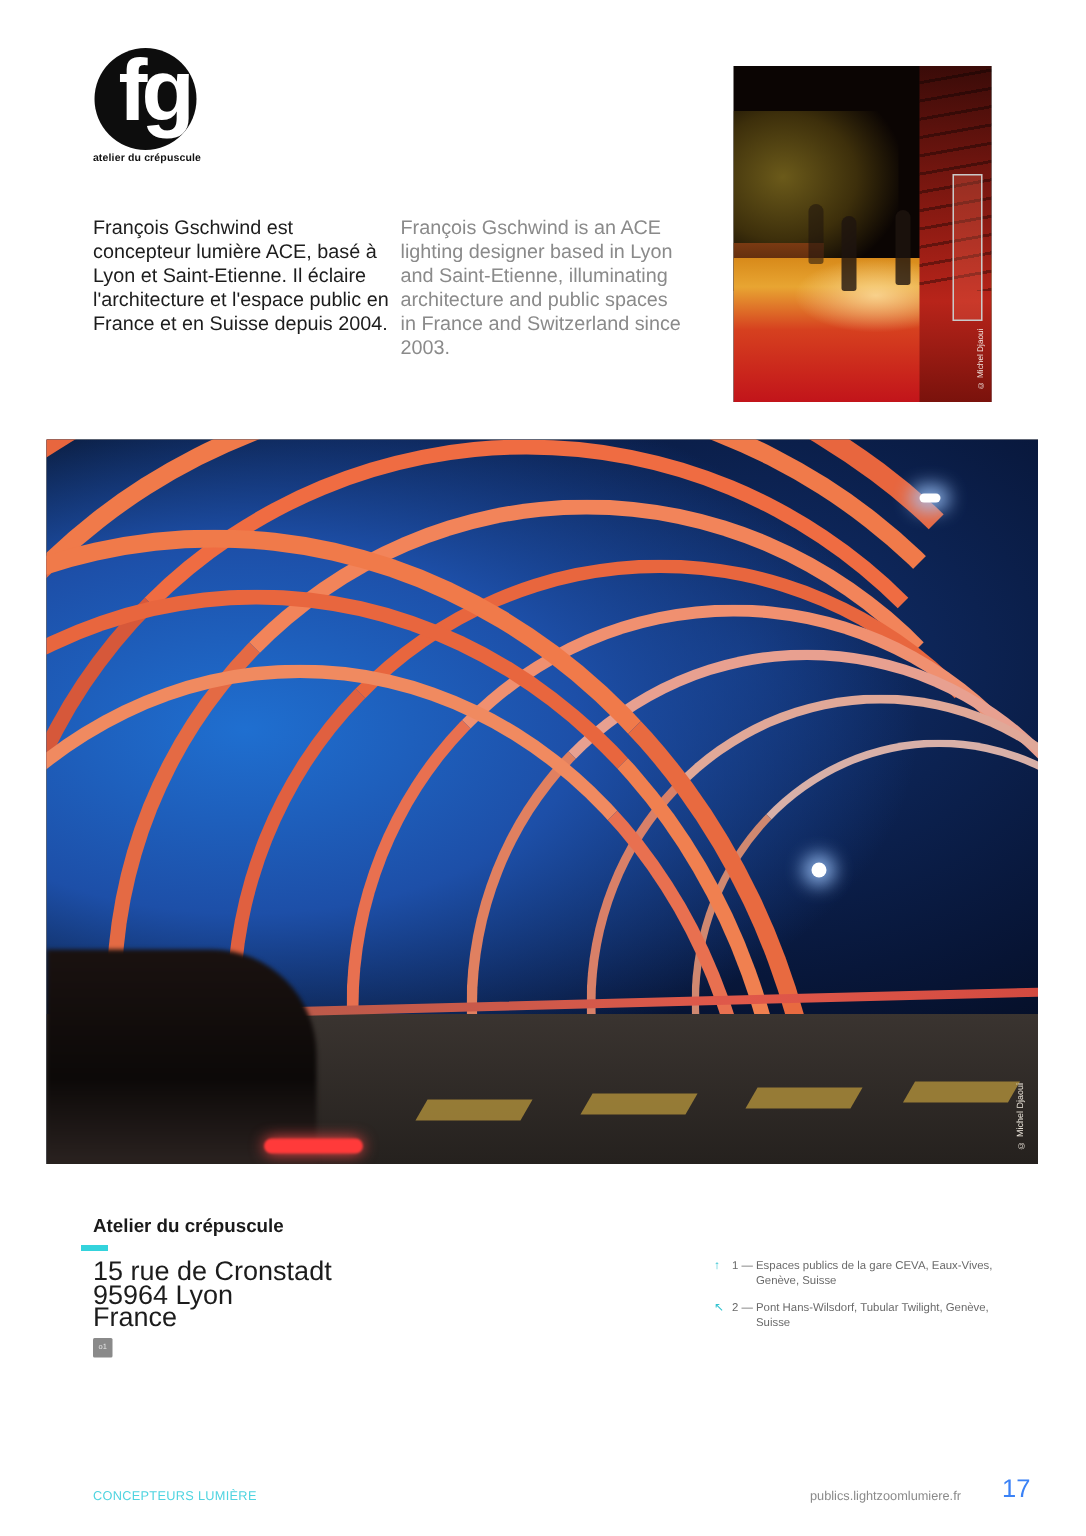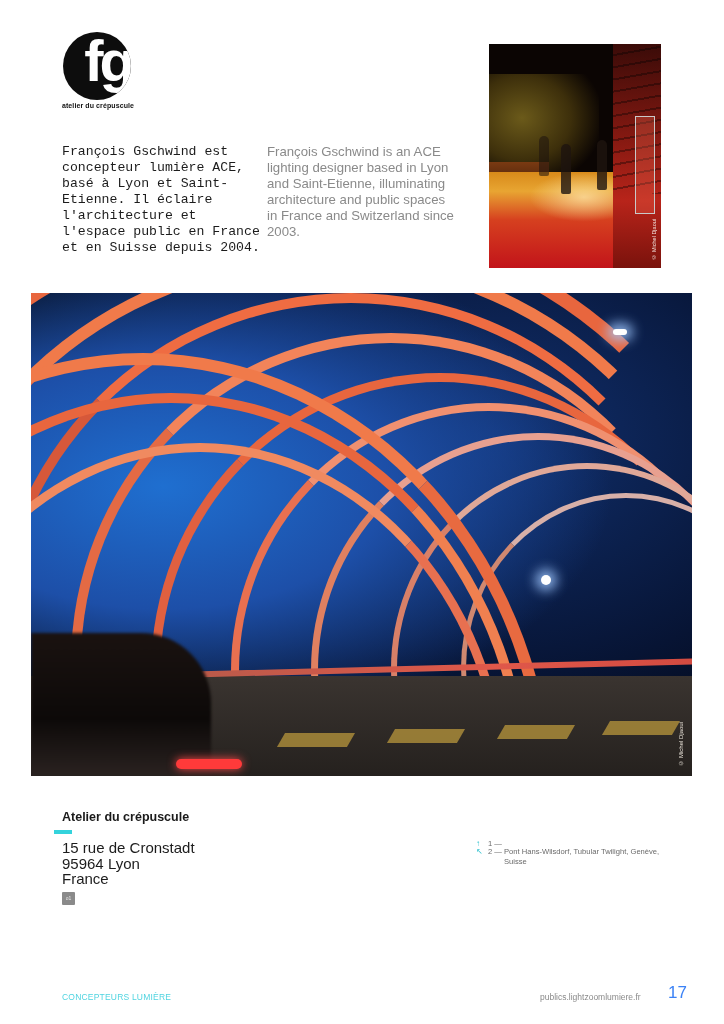--- a/index.html
+++ b/index.html
@@ -9,37 +9,37 @@
     }
     .abs { position: absolute; }
 
     
     .logo { left: 60px; top: 32px; width: 76px; height: 80px; }
     .logo-circle {
       position: absolute; left: 3px; top: 0; width: 68px; height: 68px;
       border-radius: 50%; background: #0d0d0d; overflow: hidden;
     }
     .logo-letters {
-      position: absolute; left: 6px; right: 0; top: -6px; text-align: right;
+      position: absolute; left: 16px; right: 0; top: -6px; text-align: left;
       color: #ffffff; font-family: "Liberation Sans", sans-serif; font-weight: 700;
       font-size: 58px; letter-spacing: -4px; line-height: 70px;
     }
     .logo-caption {
       position: absolute; left: 0; top: 70px; width: 76px; text-align: center;
       font-family: "Liberation Sans", sans-serif; font-weight: 700; font-size: 7px; color: #111;
       letter-spacing: 0.1px; white-space: nowrap;
     }
 
     
     .intro {
       top: 144px; width: 200px;
       font-family: "Liberation Sans", sans-serif;
       font-size: 13.2px; line-height: 16px;
     }
-    .intro-fr { left: 62px; color: #1c1c1c; font-family: Liberation Mono, monospace; }
+    .intro-fr { left: 62px; color: #1c1c1c; }
     .intro-en { left: 267px; color: #8a8a8a; width: 190px; }
 
     
     .photo-small {
       left: 489px; top: 44px; width: 172px; height: 224px; overflow: hidden;
       background: #0b0503;
     }
     .ps-building {
       position: absolute; right: 0; top: 0; width: 48px; height: 224px;
       background: linear-gradient(180deg, #3a0b08 0%, #8a1a12 45%, #b8241a 70%, #7a120c 100%);
@@ -122,21 +122,21 @@
     }
 
     
     .company {
       left: 62px; top: 810px; font-family: "Liberation Sans", sans-serif; font-weight: 700;
       font-size: 12.5px; color: #1a1a1a;
     }
     .accent-bar { left: 54px; top: 830px; width: 18px; height: 4px; background: #34d3dc; }
     .address {
       left: 62px; top: 840px; font-family: "Liberation Sans", sans-serif;
-      font-size: 15px; line-height: 15.5px; color: #1c1c1c;
+      font-size: 18px; line-height: 15.5px; color: #1c1c1c;
     }
     .tag {
       left: 62px; top: 892px; width: 13px; height: 13px; background: #8a8a8a; border-radius: 1px;
       color: #e6e6e6; font-size: 5px; line-height: 13px; text-align: center; font-family: "Liberation Sans", sans-serif;
     }
 
     
     .captions { left: 476px; top: 839px; width: 195px; font-family: "Liberation Sans", sans-serif; }
     .cap-item { position: relative; padding-left: 28px; font-size: 7.6px; line-height: 10px; color: #6a6a6a; margin-bottom: 8px; }
     .cap-icon { position: absolute; left: 0; top: 0; width: 8px; height: 10px; color: #34c3d0; font-size: 8px; line-height: 10px; }
@@ -215,20 +215,21 @@
   <div>15 rue de Cronstadt</div>
   <div>95964 Lyon</div>
   <div>France</div>
 </div>
 <div class="abs tag">o1</div>
 
 <div class="abs captions">
   <div class="cap-item">
     <span class="cap-icon">↑</span>
     <span class="cap-num">1 —</span>
+    <span>Espaces publics de la gare CEVA, Eaux-Vives, Genève, Suisse</span>
   </div>
   <div class="cap-item">
     <span class="cap-icon">↖</span>
     <span class="cap-num">2 —</span>
     <span>Pont Hans-Wilsdorf, Tubular Twilight, Genève, Suisse</span>
   </div>
 </div>
 
 <div class="abs footer-left">CONCEPTEURS LUMIÈRE</div>
 <div class="abs footer-url">publics.lightzoomlumiere.fr</div>

